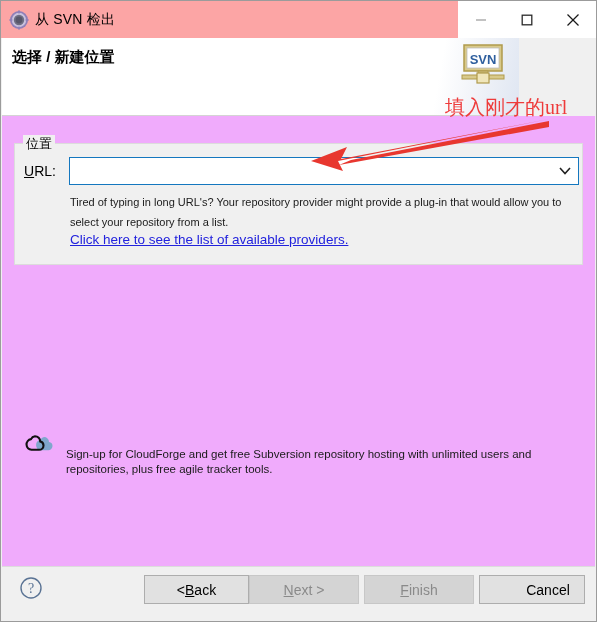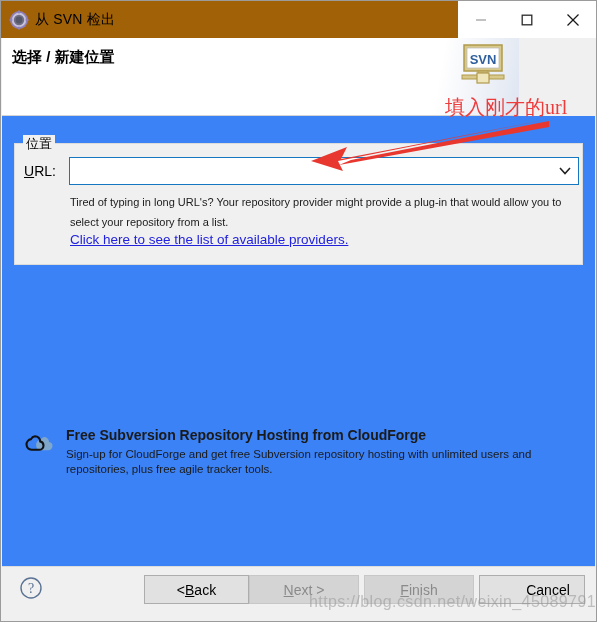--- a/index.html
+++ b/index.html
@@ -24,21 +24,21 @@
     box-sizing: border-box;
     overflow: hidden;
   }
 
   
   .titlebar {
     position: absolute;
     left: 0; top: 0;
     width: 595px;
     height: 37px;
-    background: #a16207;
+    background: #fca5a5;
     display: flex;
     align-items: center;
   }
   .title-icon {
     width: 20px; height: 20px;
     margin-left: 8px;
     margin-right: 6px;
     position: relative;
     flex: none;
   }
@@ -119,21 +119,21 @@
     z-index: 39;
     pointer-events: none;
   }
 
   
   .body-area {
     position: absolute;
     left: 1px; top: 115px;
     width: 593px;
     height: 450px;
-    background: #3b82f6;
+    background: #f0abfc;
   }
   .groupbox {
     position: absolute;
     left: 12px;
     top: 27px;
     width: 569px;
     height: 122px;
     border: 1px solid #dcdcdc;
     box-sizing: border-box;
     background: #f0f0f0;
@@ -391,21 +391,20 @@
       <div class="provider-link">Click here to see the list of available providers.</div>
     </div>
 
     <div class="cloudforge">
       <div class="cf-logo">
         <svg width="34" height="24" viewBox="0 0 34 24">
           <path d="M20 5 a5 5 0 0 1 5 5 a4 4 0 0 1 3.5 4 a4.2 4.2 0 0 1 -4.2 4.2 h-7.5 a5.2 5.2 0 0 1 -0.4 -10.3 a5 5 0 0 1 3.6 -2.9 z" fill="#7fa7cc"></path>
           <path d="M11 4.2 a5.2 5.2 0 0 1 5.2 5.2 a4.2 4.2 0 0 1 3.3 4 a4.4 4.4 0 0 1 -4.4 4.4 h-7.6 a5.4 5.4 0 0 1 -0.5 -10.7 a5.2 5.2 0 0 1 4 -2.9 z" fill="none" stroke="#111111" stroke-width="2.1"></path>
         </svg>
       </div>
-      <div class="cf-title">Free Subversion Repository Hosting from CloudForge</div>
       <div class="cf-desc">Sign-up for CloudForge and get free Subversion repository hosting with unlimited users and repositories, plus free agile tracker tools.</div>
     </div>
 
   </div>
 
   <div class="footer">
     <div class="help-icon">
       <svg width="24" height="24" viewBox="0 0 24 24">
         <circle cx="12" cy="12" r="10" fill="none" stroke="#5a7394" stroke-width="1.4"></circle>
         <text x="12" y="17" font-family="Liberation Serif, serif" font-size="14" fill="#5a7394" text-anchor="middle">?</text>
@@ -428,15 +427,14 @@
       <span></span>
         <u>F</u>
         <span>inish</span>
     </button>
 
     <button class="btn btn-cancel">
       <span>Cancel</span>
     </button>
   </div>
 
-  <div class="watermark">https://blog.csdn.net/weixin_45089791</div>
 
 </div>
 
 </body></html>

